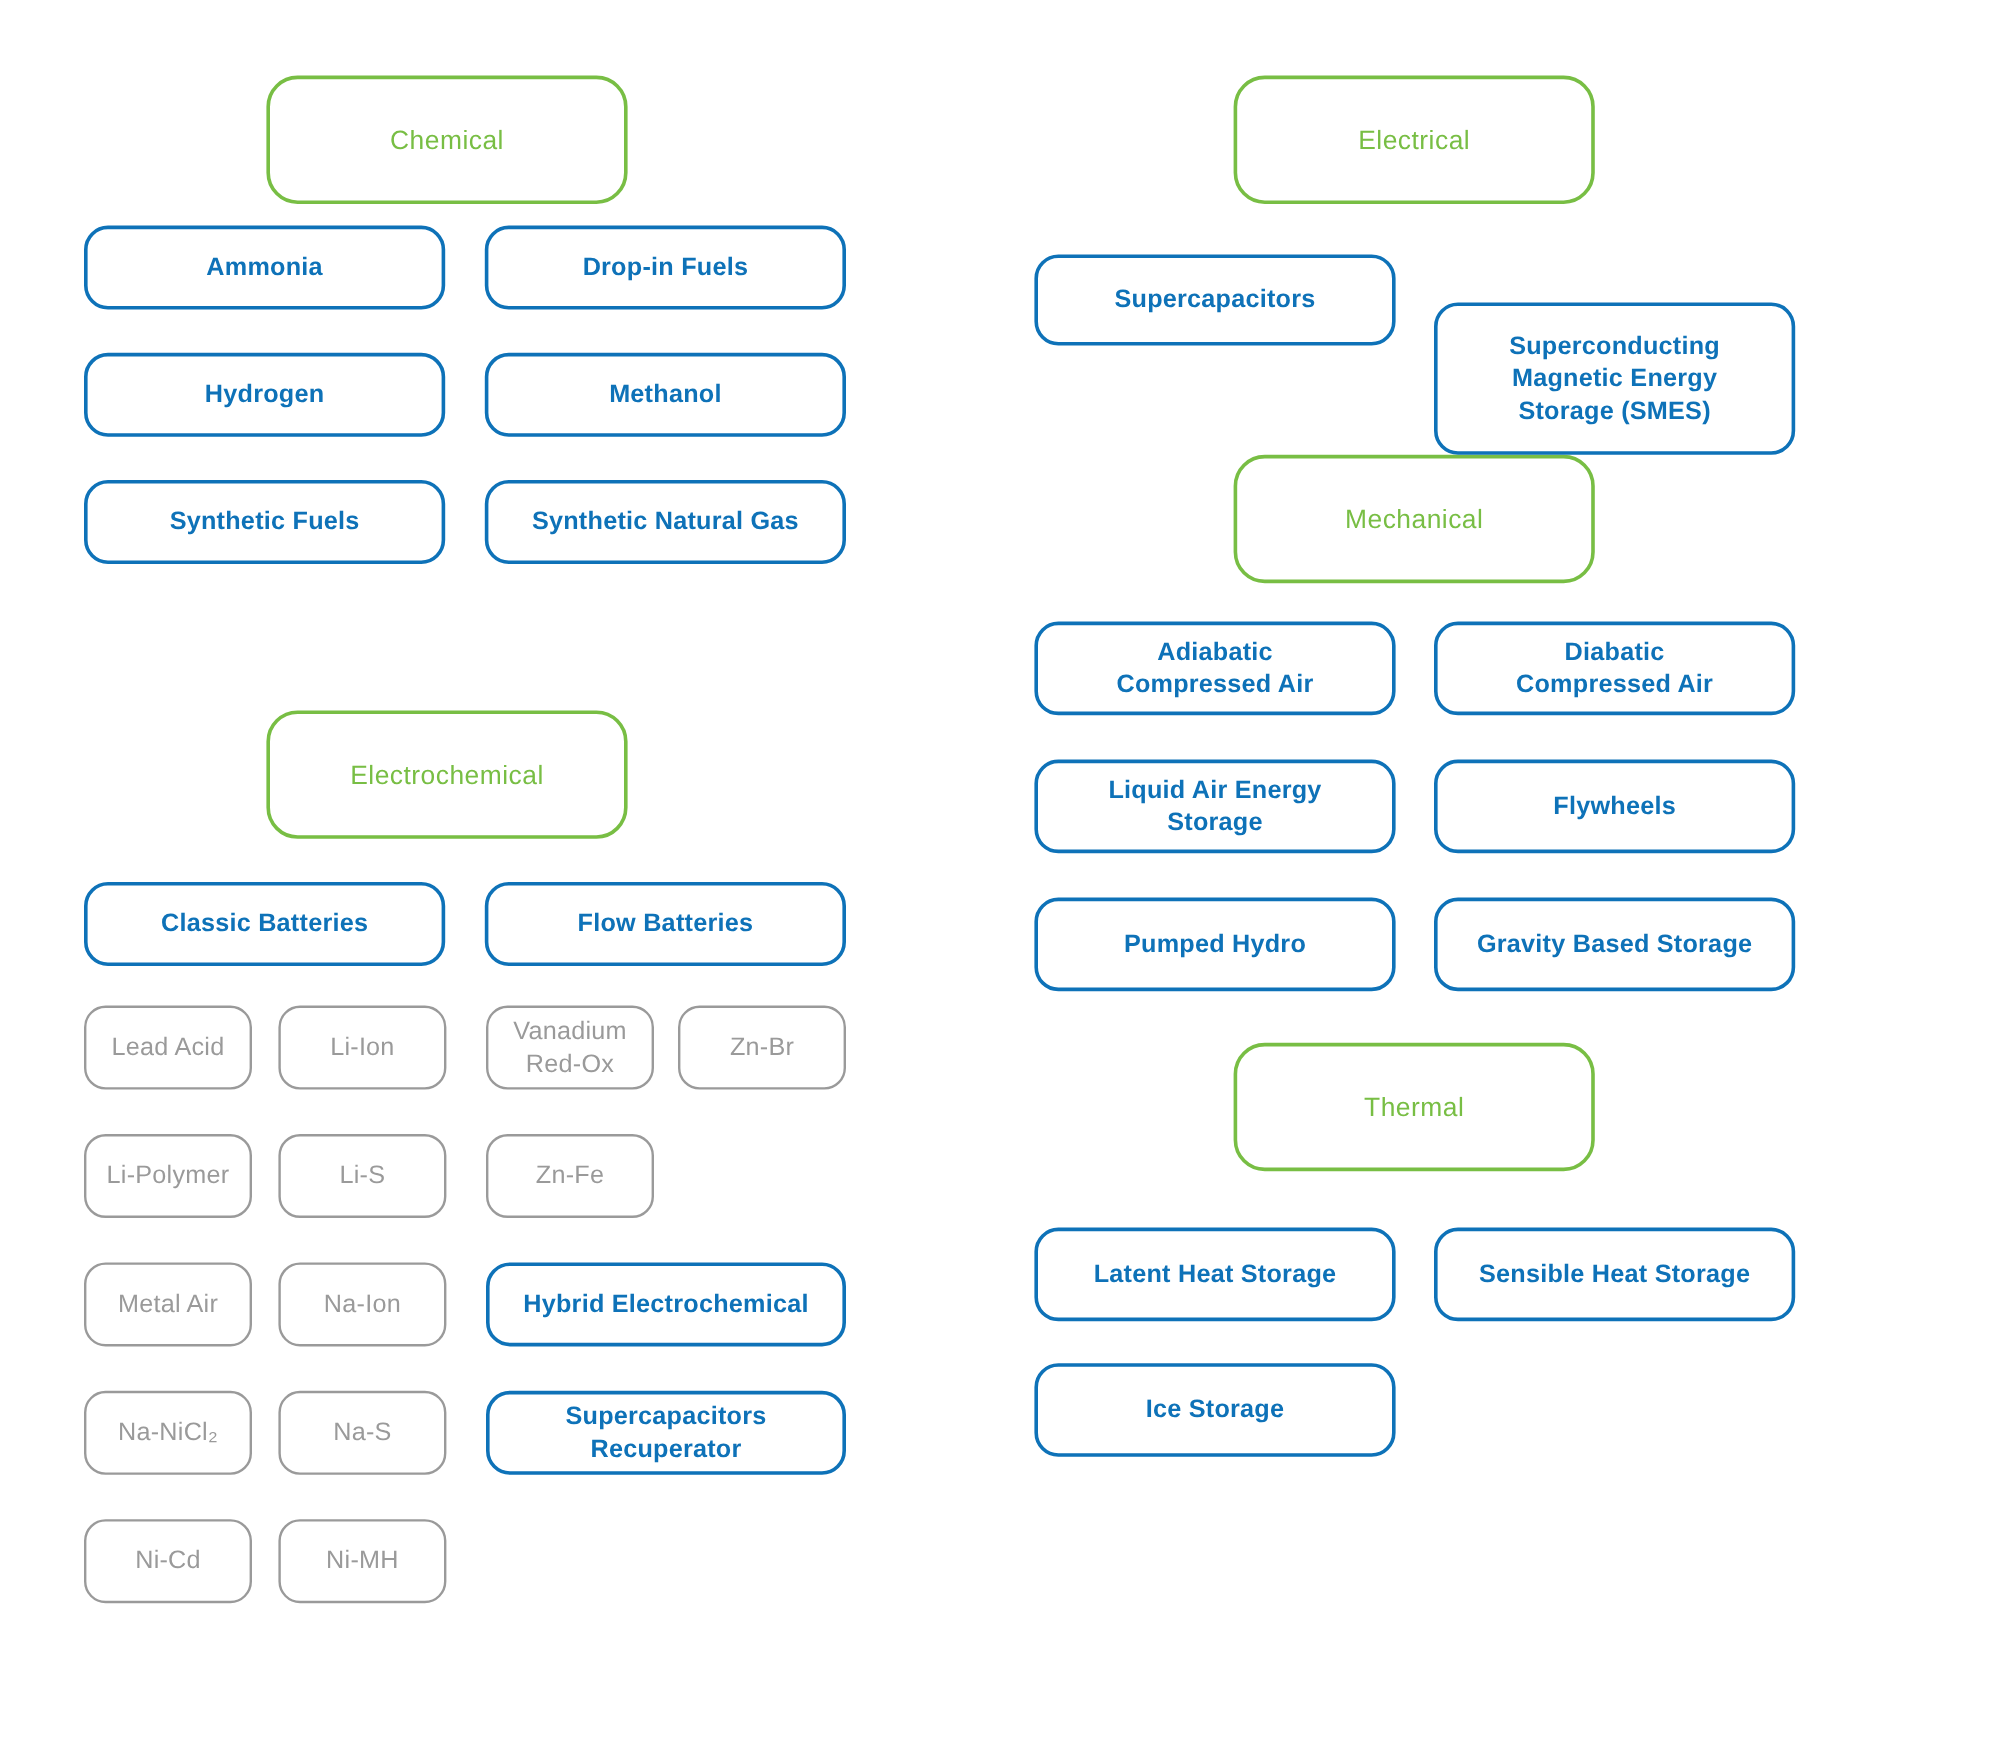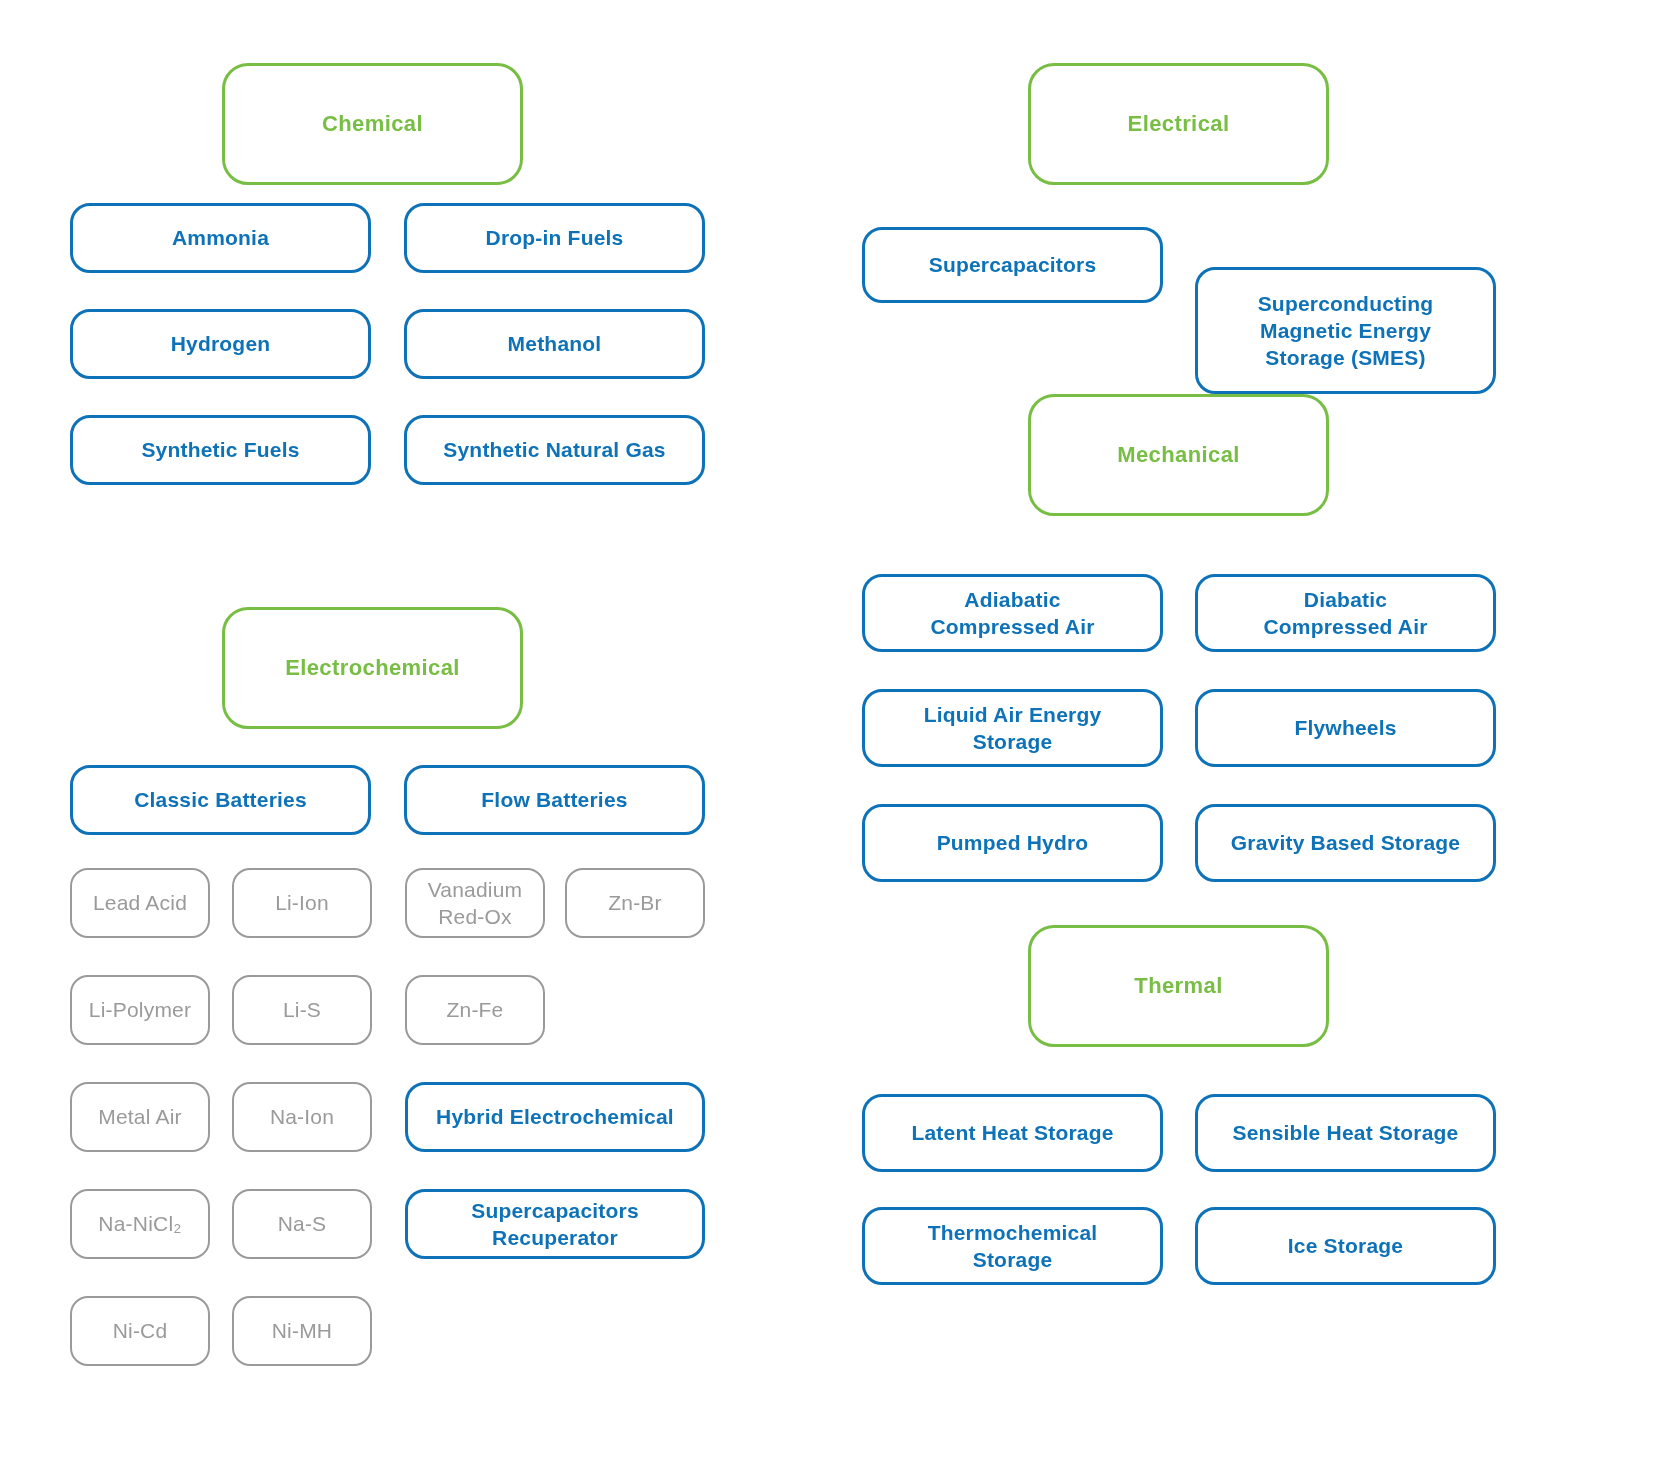--- a/index.html
+++ b/index.html
@@ -15,25 +15,25 @@
     background: #ffffff;
     font-family: "Liberation Sans", "DejaVu Sans", sans-serif;
     overflow: hidden;
   }
   .col { position: absolute; top: 63px; }
   #left-col  { left: 70px;  width: 635px; }
   #right-col { left: 862px; width: 634px; }
 
   .header-box {
     box-sizing: border-box;
-    width: 301px; height: 122px;
+    width: 301px; height: 107px;
     border: 3px solid var(--green);
     border-radius: 26px;
     color: var(--green);
-    font-size: 22px; font-weight: 700; letter-spacing: 0.4px;
+    font-size: 22px; font-weight: 400; letter-spacing: 0.4px;
     display: flex; align-items: center; justify-content: center;
     text-align: center;
   }
   #left-col  .header-box { margin-left: 152px; }
   #right-col .header-box { margin-left: 166px; }
 
   .box {
     box-sizing: border-box;
     border: 3px solid var(--blue);
     border-radius: 20px;
@@ -94,21 +94,21 @@
   .box-super { min-height: 76px; }
   .box-smes  { min-height: 127px; }
   .header-mechanical { }
   .header-thermal    { margin-top: 43px; }
   .grid-right {
     display: grid;
     grid-template-columns: 301px 301px;
     column-gap: 32px;
     row-gap: 37px;
     grid-auto-rows: 78px;
-    margin-top: 58px;
+    margin-top: 32px;
   }
   .grid-thermal { row-gap: 35px; margin-top: 47px; }
 </style>
 </head>
 <body>
 
 <div id="canvas">
 
   <div id="left-col" class="col">
 
@@ -172,19 +172,18 @@
       <div class="box">Flywheels</div>
       <div class="box">Pumped Hydro</div>
       <div class="box">Gravity Based Storage</div>
     </div>
 
     <div class="header-box header-thermal">Thermal</div>
 
     <div class="grid-right grid-thermal">
       <div class="box">Latent Heat Storage</div>
       <div class="box">Sensible Heat Storage</div>
-      <div class="box narrow">Thermochemical Storage</div>
       <div class="box">Ice Storage</div>
     </div>
 
   </div>
 
 </div>
 
 </body></html>

